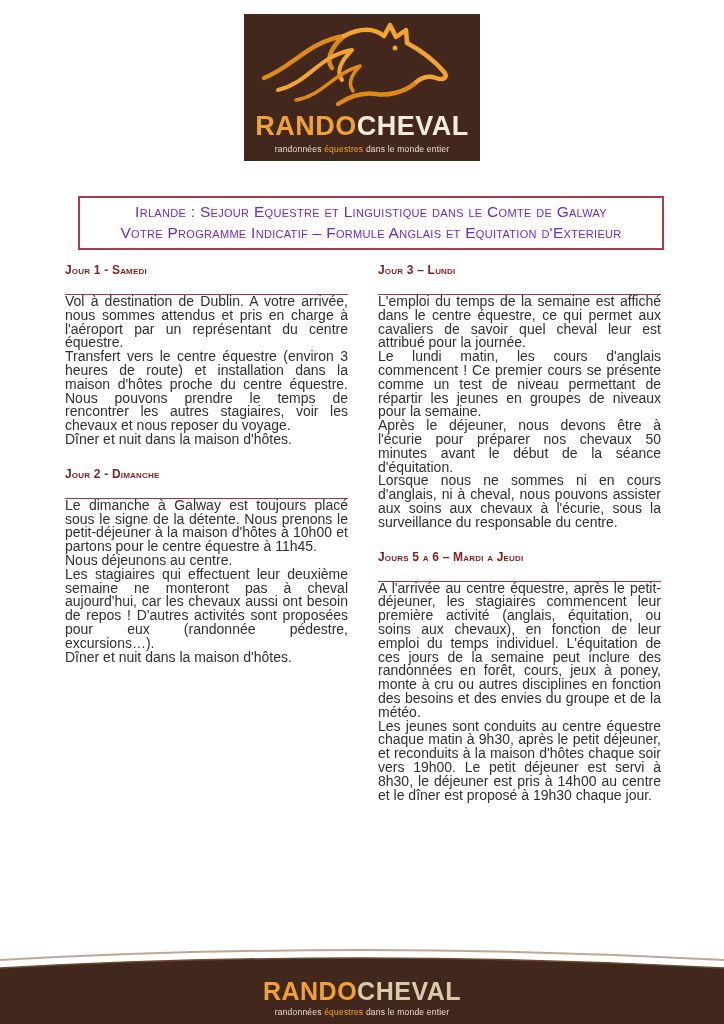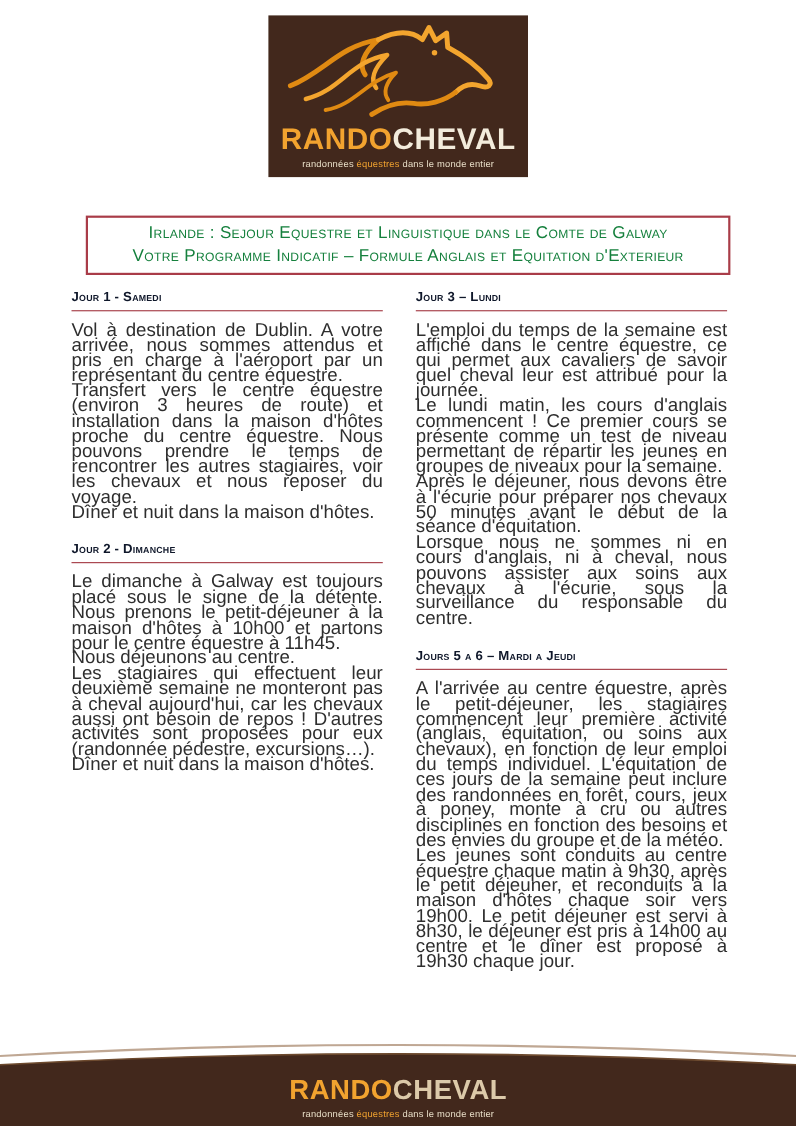--- a/index.html
+++ b/index.html
@@ -21,40 +21,40 @@
   .brand { font-size:27px; font-weight:bold; letter-spacing:0.5px; line-height:1; white-space:nowrap; }
   .brand .rando { color:#f2a32f; }
   .brand .cheval { color:#f3ecdc; }
   .tagline { font-size:8.5px; color:#e9dfc8; margin-top:4px; letter-spacing:0.2px; white-space:nowrap; }
   .tagline .accent { color:#f2a32f;text-align:center; }
 
   
   .title-banner {
     position:absolute; top:196px; left:78px; right:60px;
     border:2px solid #a93c48; background:#ffffff;
-    text-align:center; color:#15803d; padding:3px 8px 5px;
+    text-align:center; color:#6d28d9; padding:3px 8px 5px;
   }
   .title-line {
     font-variant-caps:small-caps; font-size:15.5px; line-height:21px; letter-spacing:0.3px;
   }
 
   
   .columns {
     position:absolute; top:263px; left:65px; right:63px;
     display:flex; gap:30px;
   }
   .col { flex:1; min-width:0; }
   .col section + section { margin-top:20px; }
   .day-heading {
-    font-variant-caps:small-caps; color:#0f172a; font-size:12px; font-weight:bold;
+    font-variant-caps:small-caps; color:#7f1d1d; font-size:12px; font-weight:bold;
     letter-spacing:0.2px; border-bottom:1px solid #a23640;
-    padding-bottom:5px; margin-bottom:10px;
+    padding-bottom:17px; margin-bottom:0;
   }
   .col p {
-    font-size:17px; line-height:13.8px; color:#2e2e2e;
+    font-size:14px; line-height:13.8px; color:#2e2e2e;
     text-align:justify; text-justify:inter-word;
   }
 
   
   .footer { position:absolute; left:0; bottom:0; width:724px; height:76px; }
   .footer-curve { position:absolute; left:0; top:0; width:724px; height:76px; display:block; }
   .footer-content { position:absolute; left:0; right:0; bottom:7px; text-align:center; }
   .footer .brand { font-size:25px; }
   .footer .brand .cheval { color:#dcc9a9; }
   .footer .tagline { font-size:8.5px; margin-top:3px; }

